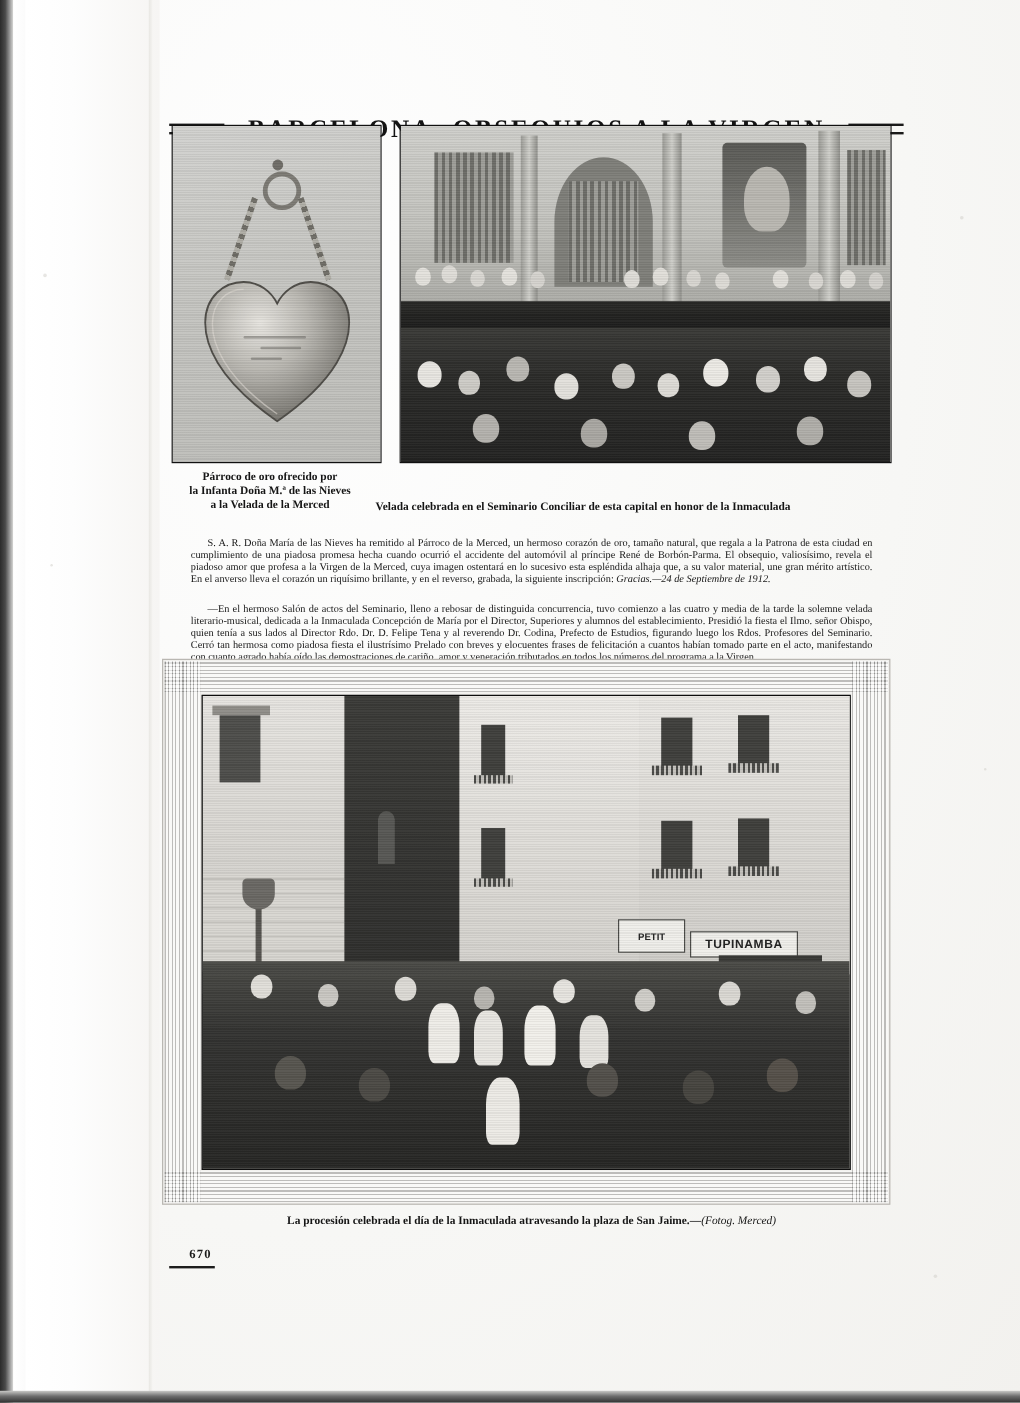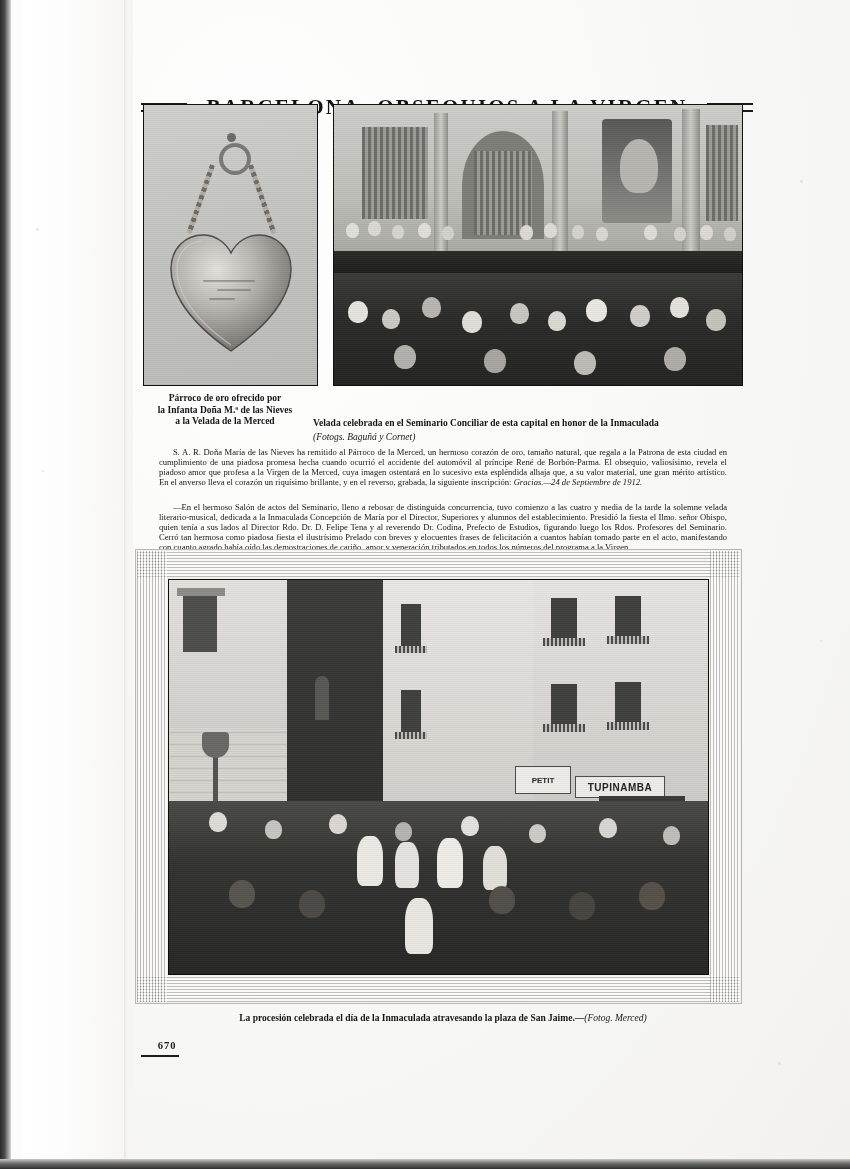--- a/index.html
+++ b/index.html
@@ -271,21 +271,20 @@
     </div>
 
     <div class="cap-left">
       <div>Párroco de oro ofrecido por</div>
       <div>la Infanta Doña M.ª de las Nieves</div>
       <div>a la Velada de la Merced</div>
     </div>
 
     <div class="cap-right">
       <div>Velada celebrada en el Seminario Conciliar de esta capital en honor de la Inmaculada</div>
-      <div class="credit">(Fotogs. Baguñá y Cornet)</div>
     </div>
 
     <div class="body-text">
       <p class="ind"><span>S. A. R. Doña María de las Nieves ha remitido al Párroco de la Merced, un hermoso corazón de oro, tamaño natural, que regala a la Patrona de esta ciudad en cumplimiento de una piadosa promesa hecha cuando ocurrió el accidente del automóvil al príncipe René de Borbón-Parma. El obsequio, valiosísimo, revela el piadoso amor que profesa a la Virgen de la Merced, cuya imagen ostentará en lo sucesivo esta espléndida alhaja que, a su valor material, une gran mérito artístico. En el anverso lleva el corazón un riquísimo brillante, y en el reverso, grabada, la siguiente inscripción: </span><i>Gracias.—24 de Septiembre de 1912.</i></p>
       <p class="ind">—En el hermoso Salón de actos del Seminario, lleno a rebosar de distinguida concurrencia, tuvo comienzo a las cuatro y media de la tarde la solemne velada literario-musical, dedicada a la Inmaculada Concepción de María por el Director, Superiores y alumnos del establecimiento. Presidió la fiesta el Ilmo. señor Obispo, quien tenía a sus lados al Director Rdo. Dr. D. Felipe Tena y al reverendo Dr. Codina, Prefecto de Estudios, figurando luego los Rdos. Profesores del Seminario. Cerró tan hermosa como piadosa fiesta el ilustrísimo Prelado con breves y elocuentes frases de felicitación a cuantos habían tomado parte en el acto, manifestando con cuanto agrado había oído las demostraciones de cariño, amor y veneración tributados en todos los números del programa a la Virgen.</p>
     </div>
 
     <div class="bigframe">
       <div class="fr-line" style="left:0;top:0;right:0;bottom:0;border-color:#b9b7b2;"></div>
 

